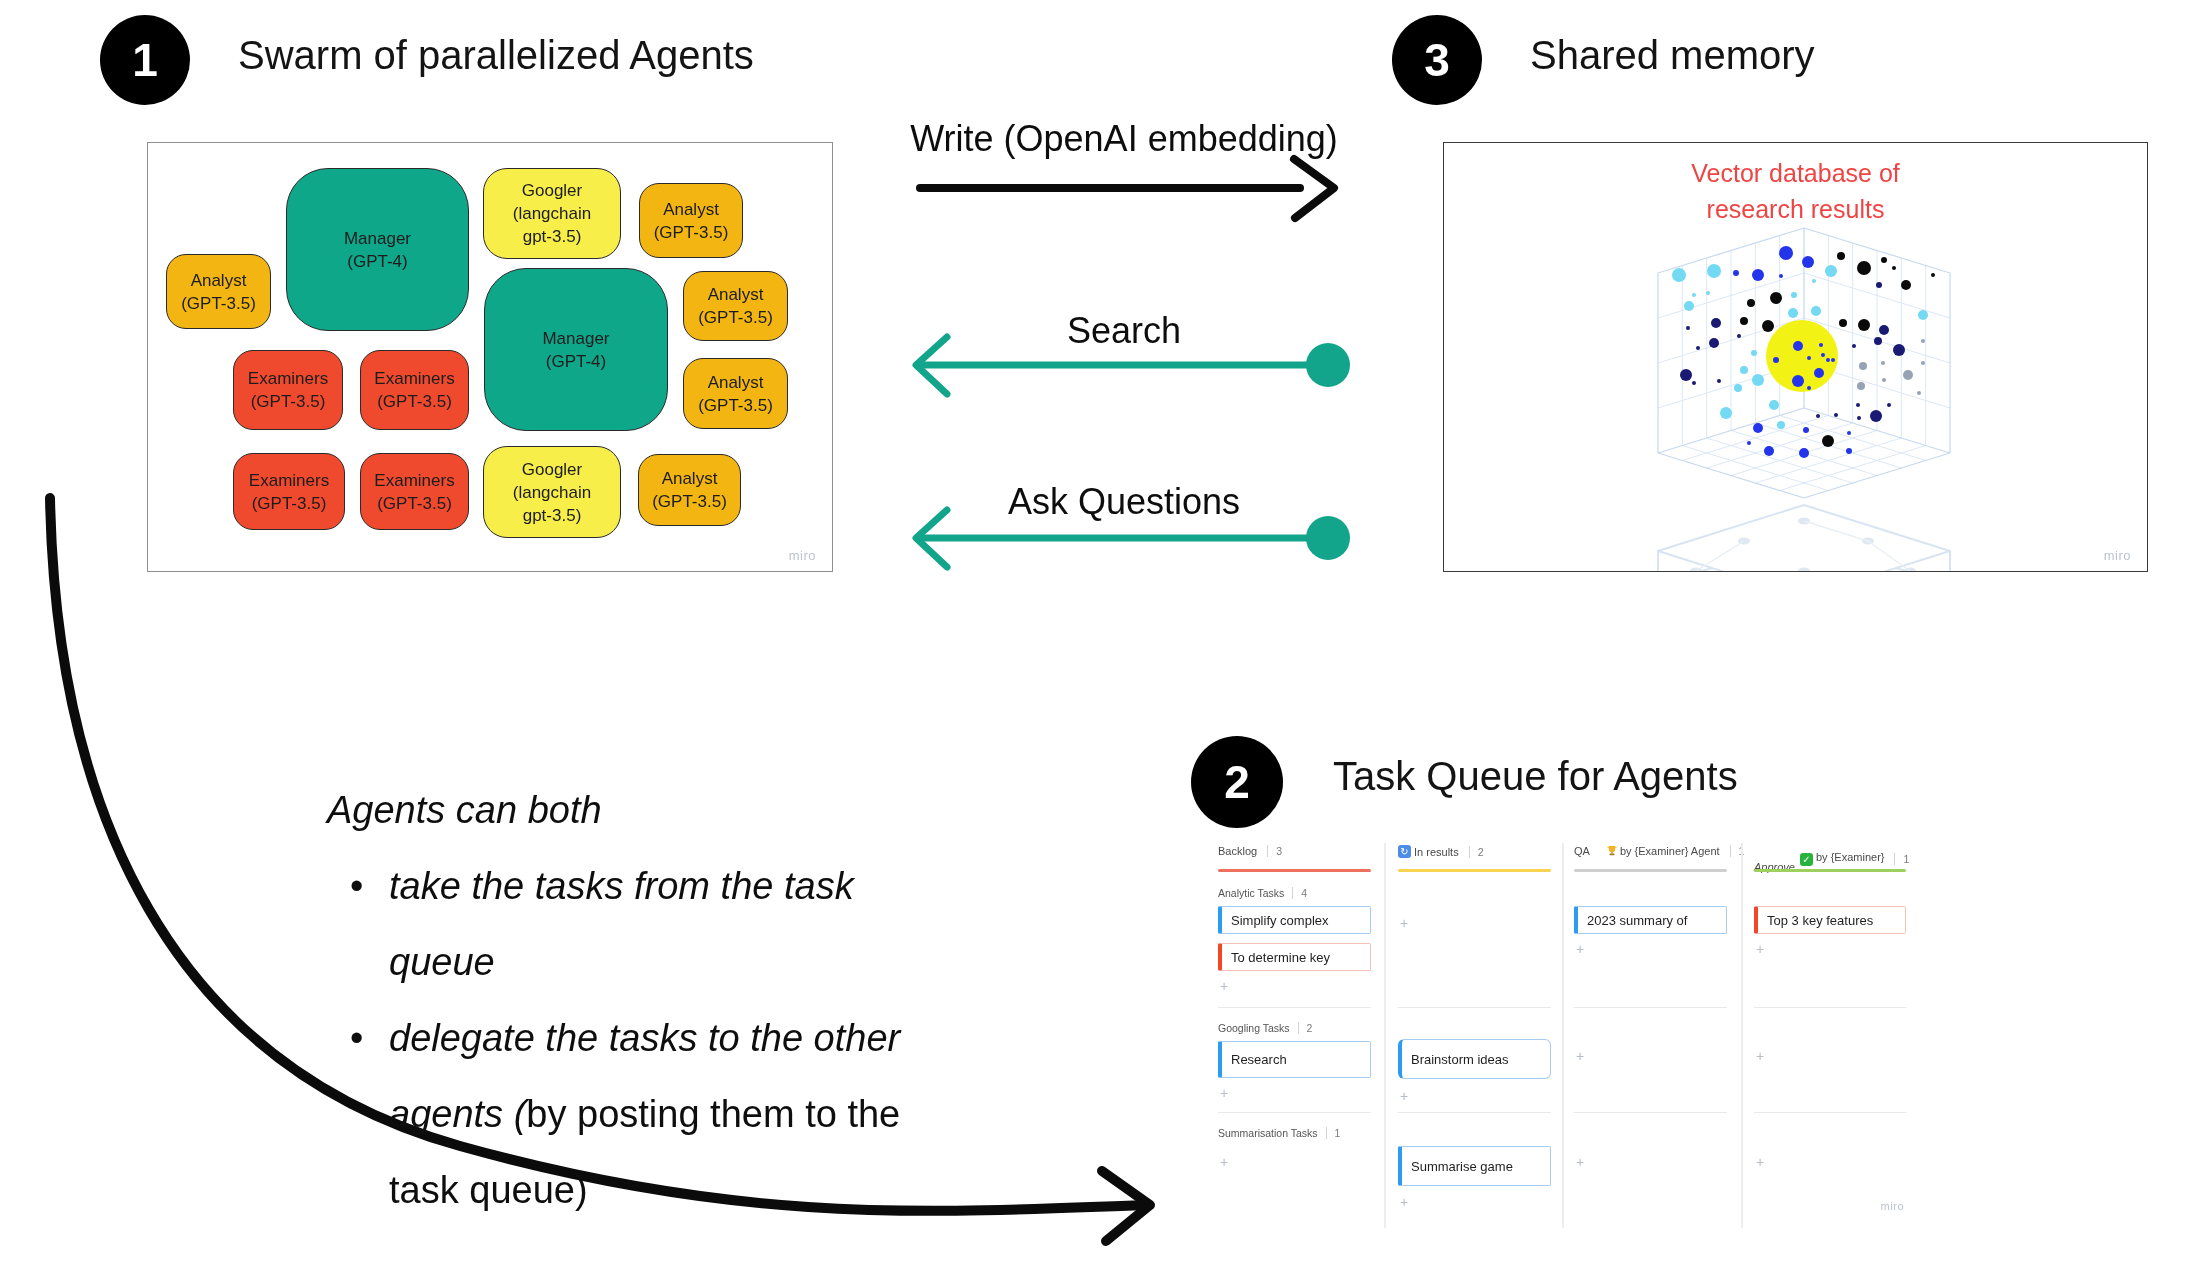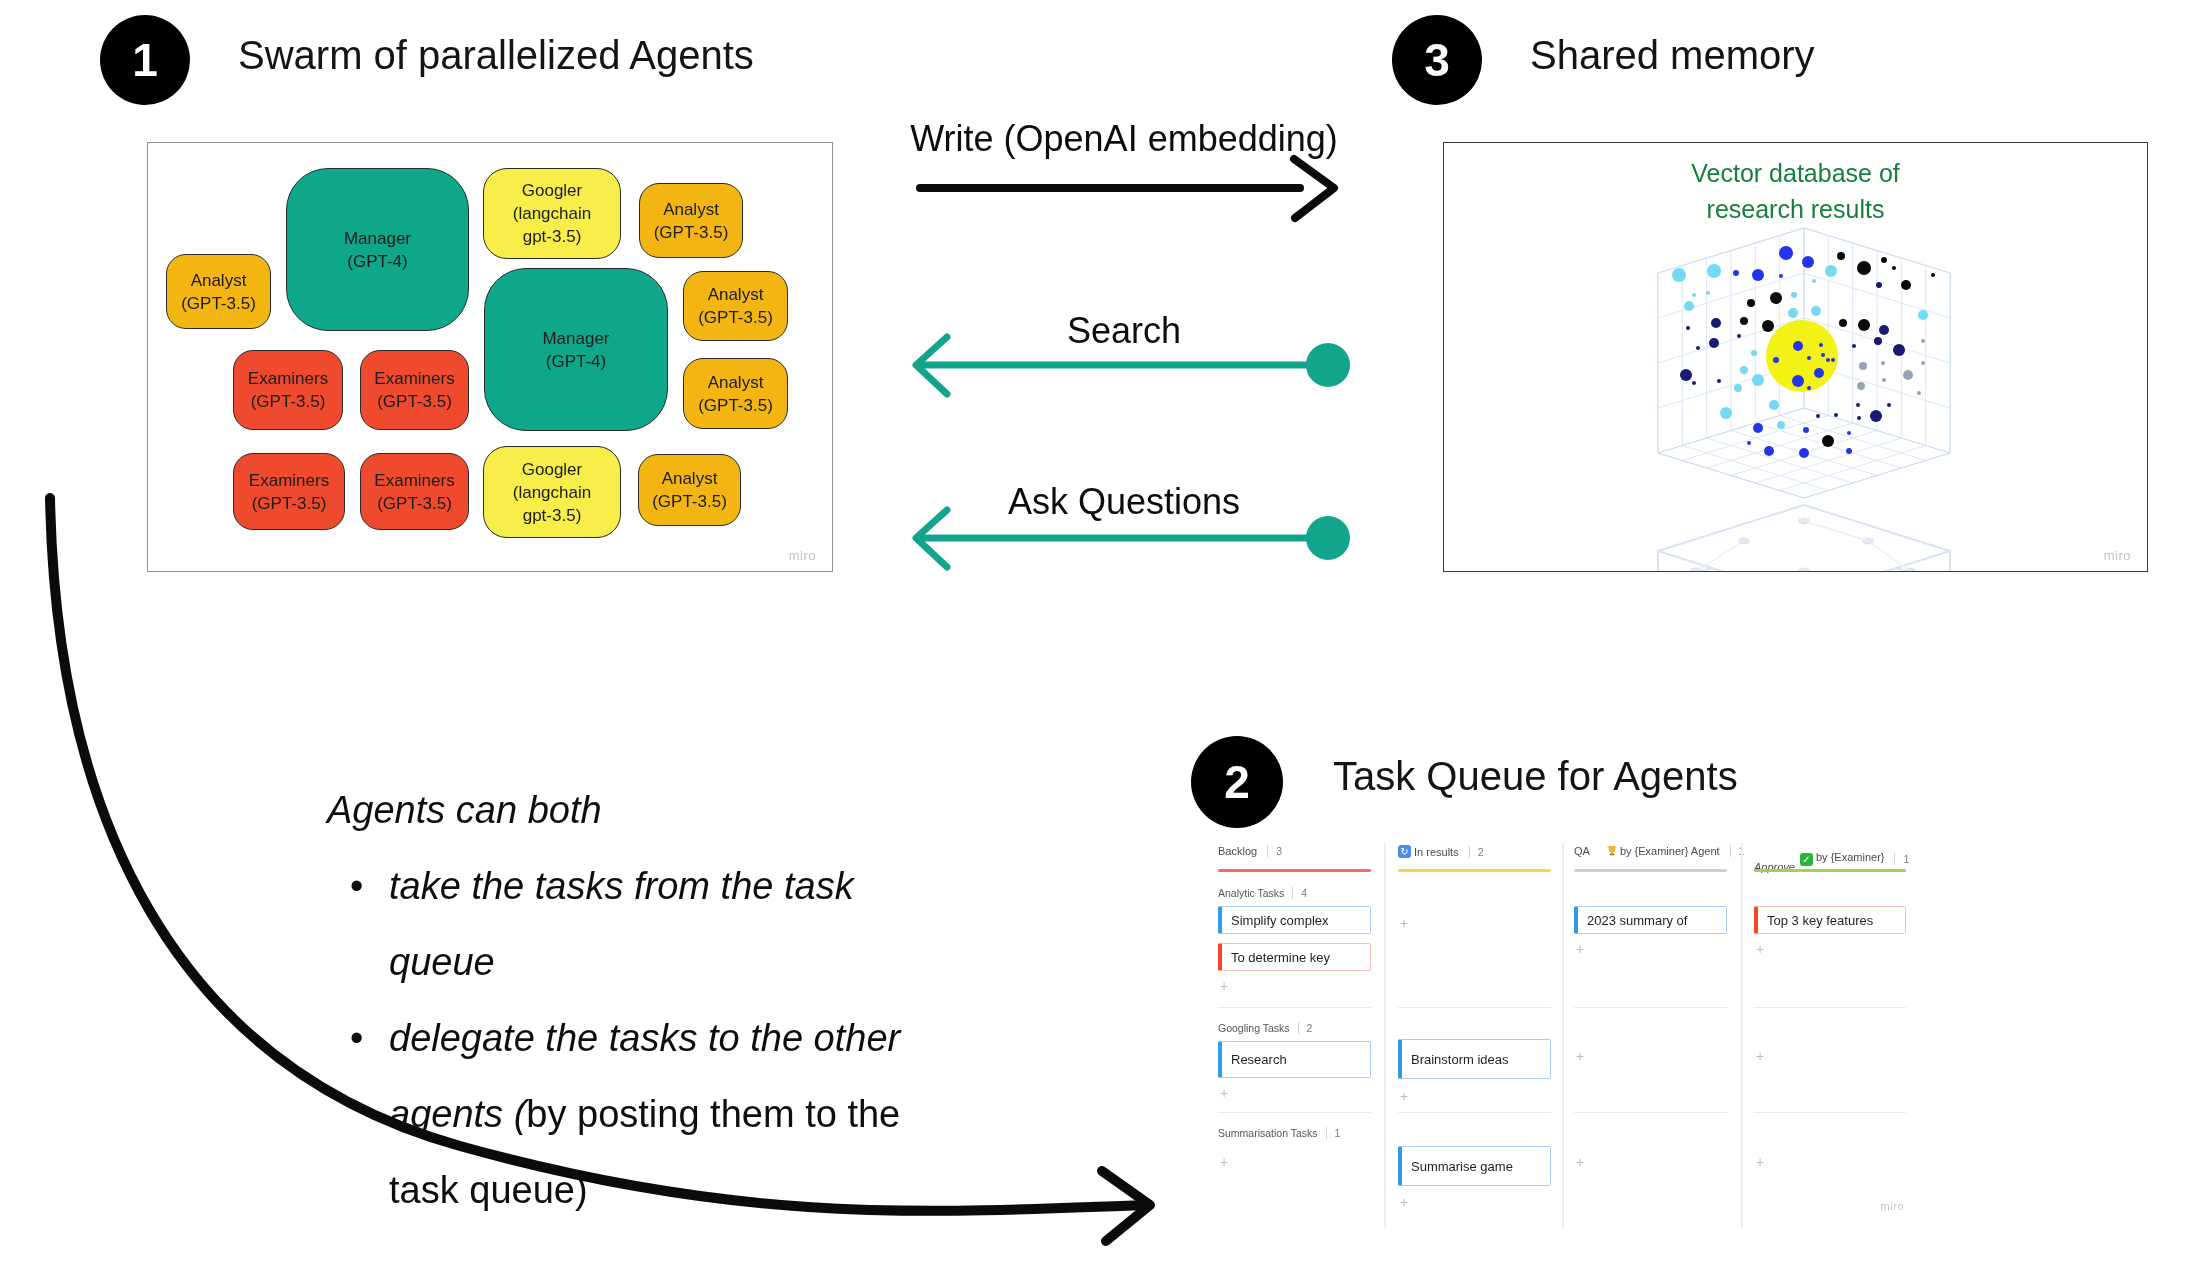--- a/index.html
+++ b/index.html
@@ -15,21 +15,21 @@
               border:1px solid #8f8f8f;background:#fff;}
   .agent{position:absolute;border:1.6px solid #2a2a2a;display:flex;flex-direction:column;
          align-items:center;justify-content:center;text-align:center;
          font-size:17px;line-height:23px;color:#1c1c1c;box-sizing:border-box;}
   .miro{position:absolute;color:#bdc4cd;font-size:13px;font-weight:500;letter-spacing:.5px;text-align:center;}
 
   
   #memory-box{position:absolute;left:1443px;top:142px;width:703px;height:428px;
               border:1.5px solid #3a3a3a;background:#fff;box-sizing:content-box;}
   .mtitle{position:absolute;top:12px;left:0;right:0;text-align:center;font-size:25px;
-          line-height:36px;color:#15803d;}
+          line-height:36px;color:#ef4444;}
   #memory-svg{position:absolute;left:0;top:0;}
 
   
   #note{position:absolute;left:327px;top:772px;width:760px;font-size:38px;line-height:76px;color:#0e0e0e;}
   .note-line{white-space:nowrap;}
   .ital{font-style:italic;}
   .bdot{display:inline-block;width:39px;font-style:normal;}
 
   
   #kanban{position:absolute;left:1216px;top:843px;width:710px;height:385px;background:#fff;}
@@ -346,21 +346,21 @@
         </div>
         <div class="kcol" style="left: 182px; width: 153px;">
           <div class="khead">
             <span class="icon-chip" style="background: rgb(77, 141, 232);">↻</span>
             <span style="margin: 0px 2px 0px 0px;">In results</span>
             <span class="kcount">2</span>
           </div>
           <div class="kline" style="background: rgb(248, 211, 82);"></div>
           <div class="kplus" style="top: 73px;">+</div>
           <div class="kdiv" style="top: 164px;"></div>
-          <div class="kcard" style="top: 196px; height: 40px; border-color: rgb(168, 205, 240) rgb(168, 205, 240) rgb(168, 205, 240) rgb(45, 155, 240);">Brainstorm ideas</div>
+          <div class="kcard" style="top: 196px; height: 40px; border-color: rgb(168, 205, 240) rgb(168, 205, 240) rgb(168, 205, 240) rgb(45, 155, 240); border-radius: 6px;">Brainstorm ideas</div>
           <div class="kplus" style="top: 246px;">+</div>
           <div class="kdiv" style="top: 269px;"></div>
           <div class="kcard" style="top: 303px; height: 40px; border-color: rgb(168, 205, 240) rgb(168, 205, 240) rgb(168, 205, 240) rgb(45, 155, 240);">Summarise game</div>
           <div class="kplus" style="top: 352px;">+</div>
         </div>
         <div class="kcol" style="left: 358px; width: 153px;">
           <div class="khead">
             <span style="margin: 0px 14px 0px 0px;">QA</span>
             <span class="icon-inline">
               <svg width="12" height="12" viewBox="0 0 13 13">

